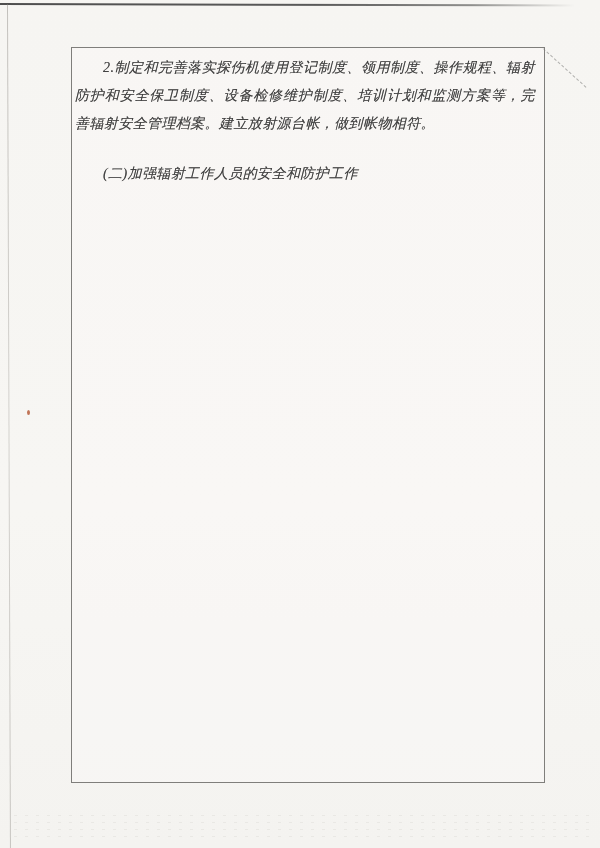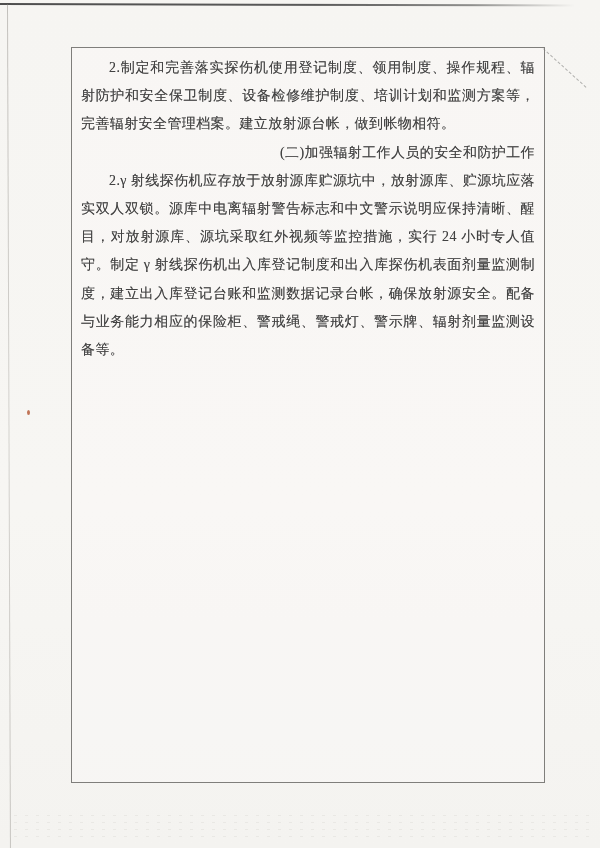--- a/index.html
+++ b/index.html
@@ -68,46 +68,47 @@
     background-size: 11px 7px;
     opacity: 0.5;
   }
   
   .content-box {
     position: absolute;
     left: 71px; top: 47px;
     width: 474px; height: 736px;
     box-sizing: border-box;
     border: 1px solid #7f7e7b;
-    padding: 6px 9px 0 9px;
+    padding: 6px 9px 0 3px;
     background: rgba(251,250,248,0.35);
+    font-style: italic;
   }
   .content-box p {
     margin: 0;
     font-size: 14px;
     line-height: 28.2px;
     letter-spacing: 0.4px;
     color: #424242;
     text-align: justify;
     text-justify: inter-ideograph;
     text-indent: 2em;
     text-shadow: 0 0 0.5px rgba(70,70,70,0.55);
   }
   .content-box p.heading {
-    text-align: right;
+    text-align: left;
+    margin-top: 21px;
   }
 </style>
 </head>
 <body>
 
 <div class="scan-sheet">
   <div class="scan-top-edge"></div>
   <div class="scan-left-edge"></div>
   <div class="scan-crease"></div>
   <div class="scan-speck"></div>
   <div class="scan-noise"></div>
 
   <div class="content-box">
     <p>2.制定和完善落实探伤机使用登记制度、领用制度、操作规程、辐射防护和安全保卫制度、设备检修维护制度、培训计划和监测方案等，完善辐射安全管理档案。建立放射源台帐，做到帐物相符。</p>
     <p class="heading">(二)加强辐射工作人员的安全和防护工作</p>
-    <p>2.γ 射线探伤机应存放于放射源库贮源坑中，放射源库、贮源坑应落实双人双锁。源库中电离辐射警告标志和中文警示说明应保持清晰、醒目，对放射源库、源坑采取红外视频等监控措施，实行 24 小时专人值守。制定 γ 射线探伤机出入库登记制度和出入库探伤机表面剂量监测制度，建立出入库登记台账和监测数据记录台帐，确保放射源安全。配备与业务能力相应的保险柜、警戒绳、警戒灯、警示牌、辐射剂量监测设备等。</p>
   </div>
 </div>
 
 </body></html>

